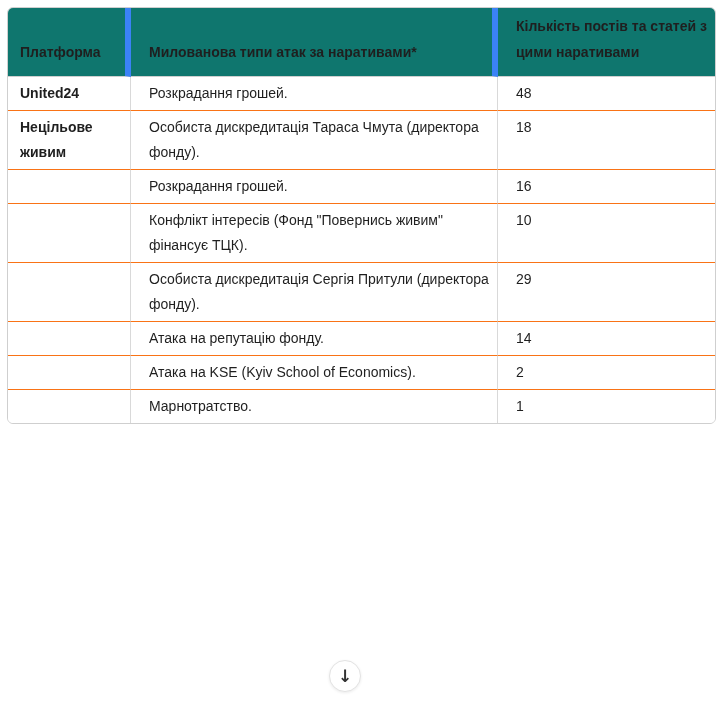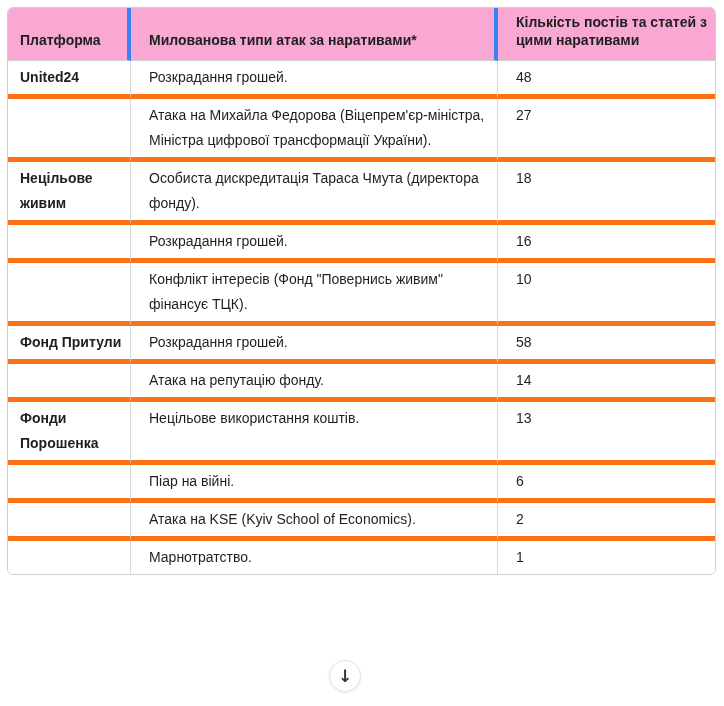--- a/index.html
+++ b/index.html
@@ -29,36 +29,36 @@
   table {
     width: 100%;
     border-collapse: separate;
     border-spacing: 0;
     font-size: 14px;
     table-layout: fixed;
   }
   col.c1 { width: 123px; }
   col.c2 { width: 367px; }
   th {
-    background: #f9a8d4;
+    background: #0f766e;
     font-weight: 700;
     text-align: left;
     vertical-align: bottom;
     padding: 5px 8px 11px 18px;
-    line-height: 18px;
+    line-height: 26px;
     border-bottom: 1px solid #cfcfcf;
     color: #1f1f1f;
   }
-  th:not(:last-child) { border-right: 4px solid #3b82f6; }
+  th:not(:last-child) { border-right: 6px solid #3b82f6; }
   th.col-platform { padding-left: 12px; }
   td {
     vertical-align: top;
     padding: 4px 8px 4px 18px;
     line-height: 25px;
-    border-bottom: 5px solid #f97316;
+    border-bottom: 1px solid #f97316;
     background: #ffffff;
     color: #1f1f1f;
     word-wrap: break-word;
   }
   td:not(:last-child) { border-right: 1px solid #d9d9d9; }
   td.col-platform { font-weight: 700; padding-left: 12px; padding-right: 6px; }
   tr:last-child td { border-bottom: none; }
   .scroll-btn {
     position: absolute;
     left: 329px;
@@ -101,58 +101,43 @@
         <th>Кількість постів та статей з цими наративами</th>
       </tr>
     </thead>
     <tbody>
       <tr>
         <td class="col-platform">United24</td>
         <td>Розкрадання грошей.</td>
         <td>48</td>
       </tr>
       <tr>
-        <td class="col-platform"></td>
-        <td>Атака на Михайла Федорова (Віцепрем'єр-міністра, Міністра цифрової трансформації України).</td>
-        <td>27</td>
-      </tr>
-      <tr>
         <td class="col-platform">Нецільове живим</td>
         <td>Особиста дискредитація Тараса Чмута (директора фонду).</td>
         <td>18</td>
       </tr>
       <tr>
         <td class="col-platform"></td>
         <td>Розкрадання грошей.</td>
         <td>16</td>
       </tr>
       <tr>
         <td class="col-platform"></td>
         <td>Конфлікт інтересів (Фонд "Повернись живим" фінансує ТЦК).</td>
         <td>10</td>
       </tr>
       <tr>
-        <td class="col-platform">Фонд Притули</td>
-        <td>Розкрадання грошей.</td>
-        <td>58</td>
+        <td class="col-platform"></td>
+        <td>Особиста дискредитація Сергія Притули (директора фонду).</td>
+        <td>29</td>
       </tr>
       <tr>
         <td class="col-platform"></td>
         <td>Атака на репутацію фонду.</td>
         <td>14</td>
-      </tr>
-      <tr>
-        <td class="col-platform">Фонди Порошенка</td>
-        <td>Нецільове використання коштів.</td>
-        <td>13</td>
-      </tr>
-      <tr>
-        <td class="col-platform"></td>
-        <td>Піар на війні.</td>
-        <td>6</td>
       </tr>
       <tr>
         <td class="col-platform"></td>
         <td>Атака на KSE (Kyiv School of Economics).</td>
         <td>2</td>
       </tr>
       <tr>
         <td class="col-platform"></td>
         <td>Марнотратство.</td>
         <td>1</td>

